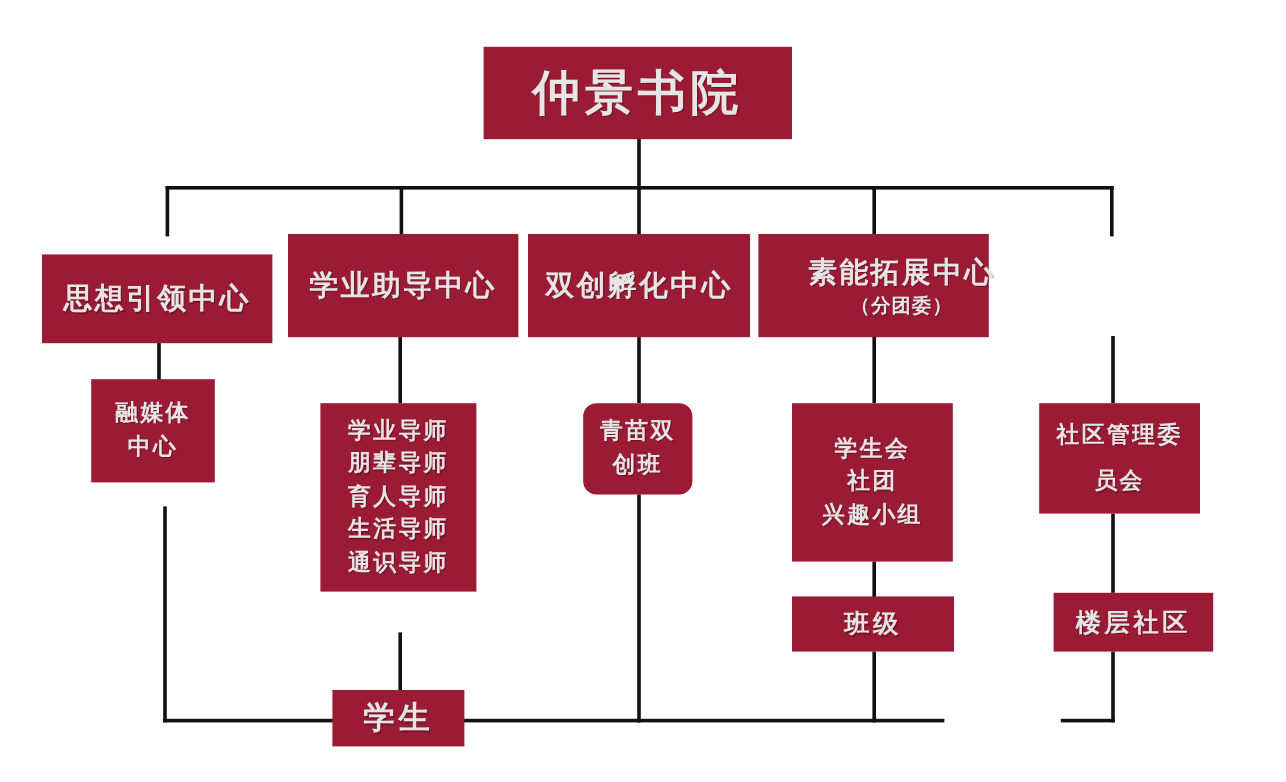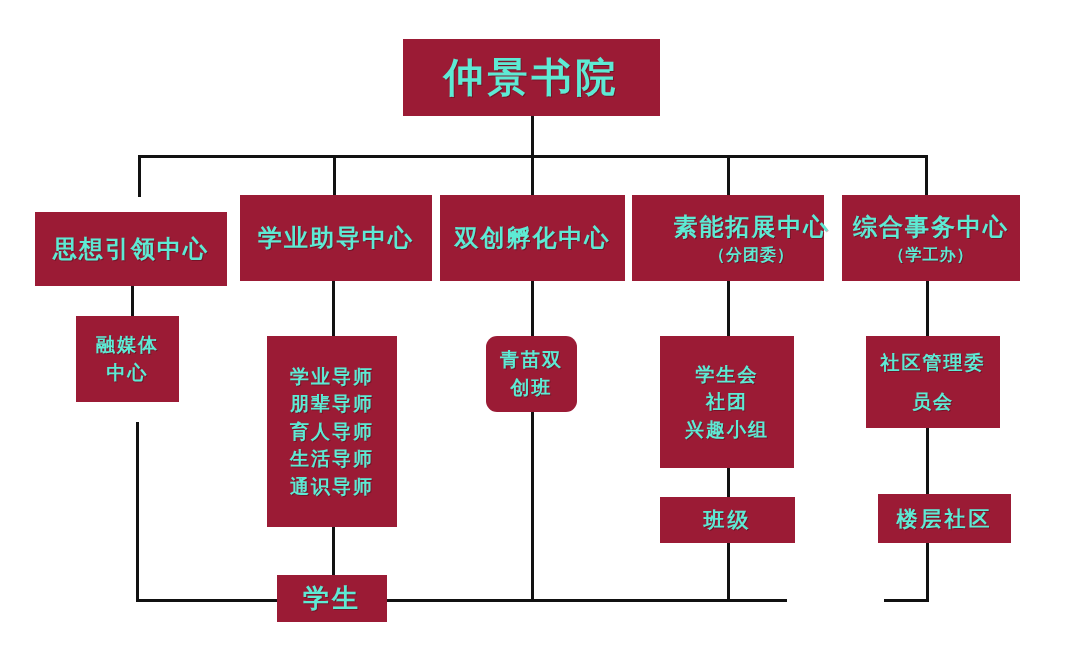--- a/index.html
+++ b/index.html
@@ -11,21 +11,21 @@
     position: relative;
     width: 1072px;
     height: 652px;
     background: #ffffff;
     font-family: "DejaVu Sans", "Liberation Sans", sans-serif;
     overflow: hidden;
   }
   .node {
     position: absolute;
     background: #9B1B35;
-    color: #5eead4;
+    color: #e5e5e5;
     display: flex;
     flex-direction: column;
     align-items: center;
     justify-content: center;
     text-align: center;
     box-sizing: border-box;
     z-index: 3;
     text-shadow: 1px 1px 0 rgba(0,0,0,0.25);
     letter-spacing: 1px;
   }
@@ -125,31 +125,27 @@
 
   <div class="node level2" style="left:440px; top:195px; width:185px; height:86px;">
     <span class="line">双创孵化中心</span>
   </div>
 
   <div class="node level2" style="left:632px; top:195px; width:192px; height:86px;padding-left:47px;">
     <span class="line">素能拓展中心</span>
     <span class="line sub">（分团委）</span>
   </div>
 
-  <div class="node level2" style="left:842px; top:195px; width:178px; height:86px;">
-    <span class="line">综合事务中心</span>
-    <span class="line sub">（学工办）</span>
-  </div>
 
   <div class="node level3" style="left:76px; top:316px; width:103px; height:86px;">
     <span class="line">融媒体</span>
     <span class="line">中心</span>
   </div>
 
-  <div class="node level3" style="left:267px; top:336px; width:130px; height:191px;">
+  <div class="node level3" style="left:267px; top:336px; width:130px; height:157px;">
     <span class="line">学业导师</span>
     <span class="line">朋辈导师</span>
     <span class="line">育人导师</span>
     <span class="line">生活导师</span>
     <span class="line">通识导师</span>
   </div>
 
   <div class="node level3" style="left:486px; top:336px; width:91px; height:76px;border-radius:11px;">
     <span class="line">青苗双</span>
     <span class="line">创班</span>

